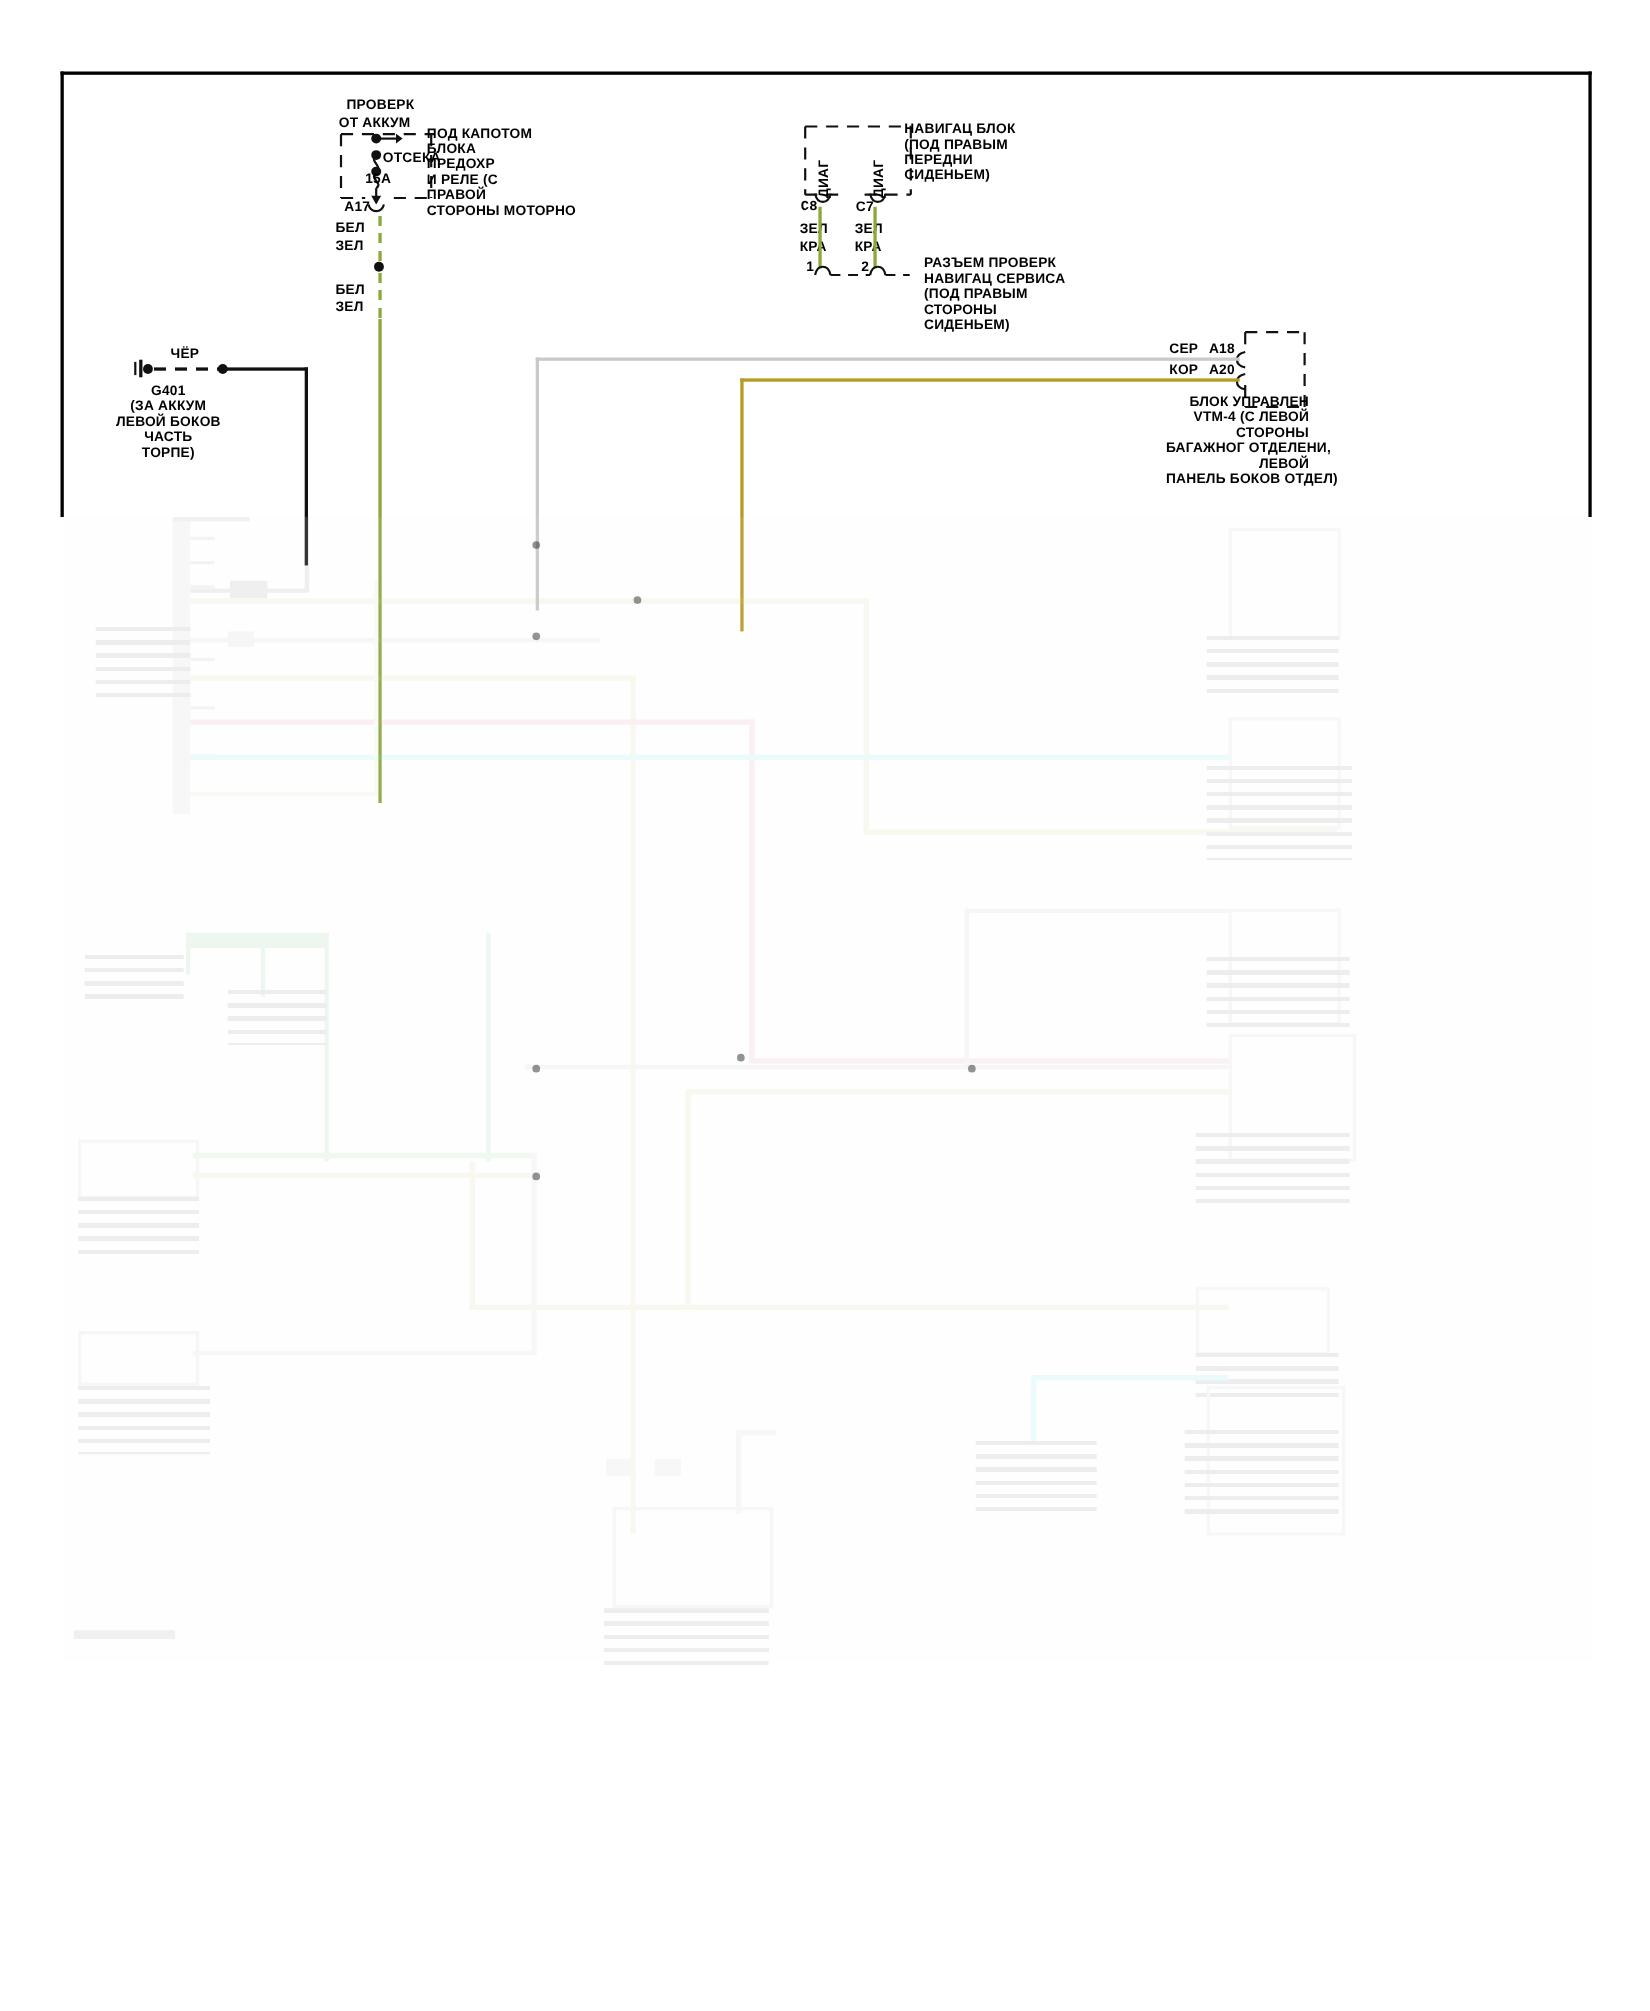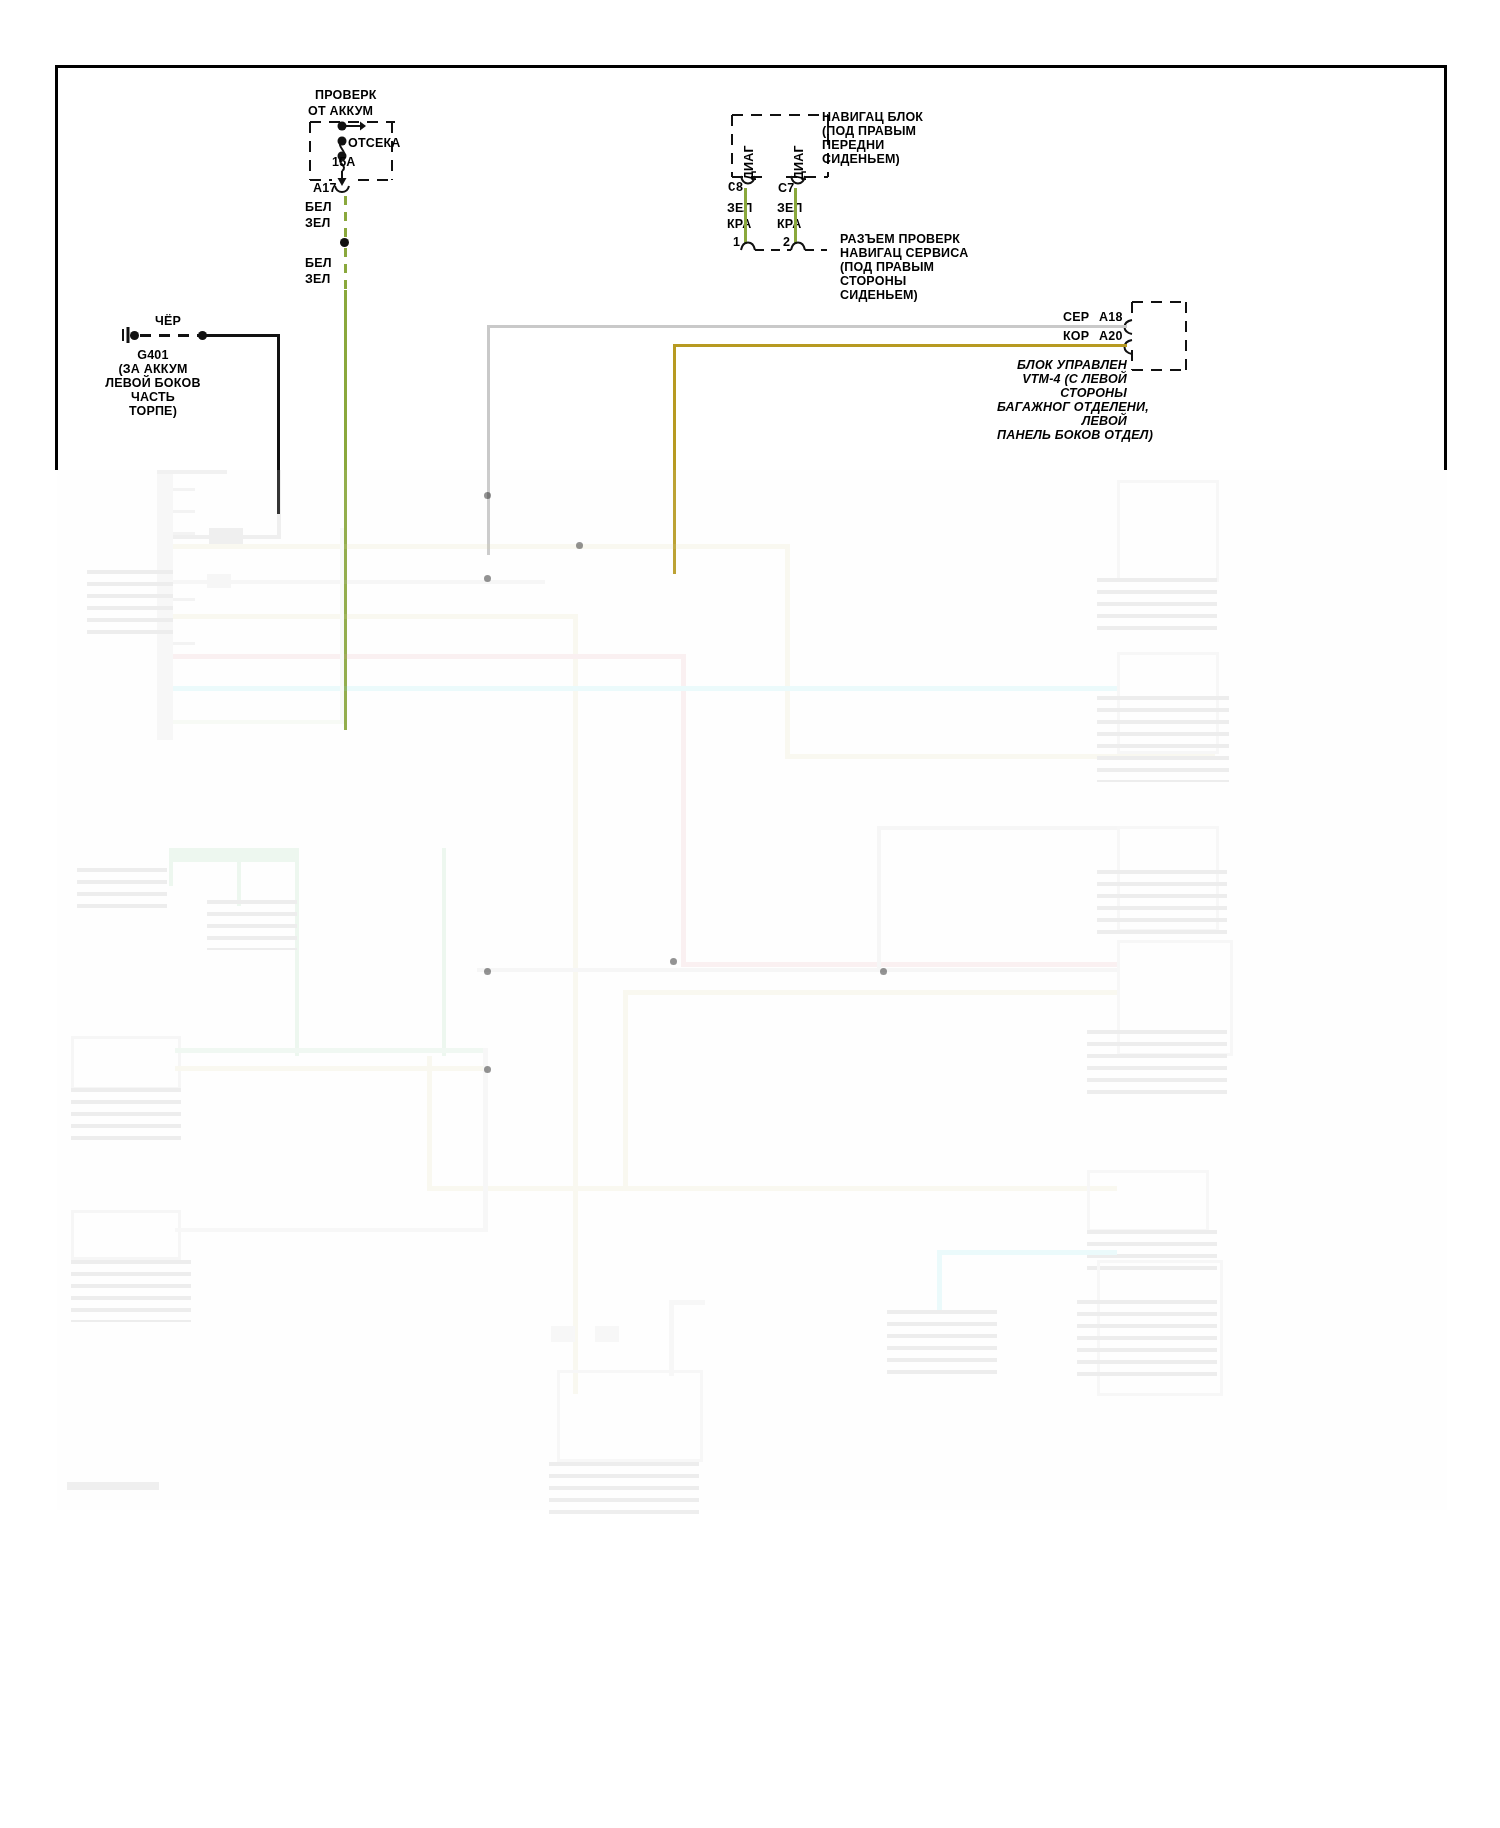--- a/index.html
+++ b/index.html
@@ -50,20 +50,28 @@
     <circle cx="16" cy="38" r="4.5" fill="#111"></circle>
     <path d="M16,53 L16,66" stroke="#111" stroke-width="2"></path>
     <path d="M11.5,60 L16,68 L20.5,60 Z" fill="#111"></path>
     <path d="M9,68 C 11,76 21,76 23,68" stroke="#111" stroke-width="2" fill="none"></path>
   </svg>
 
   <div class="abs txt b" style="left:348px;top:136px;">ОТСЕКА</div>
   <div class="abs txt b" style="left:332px;top:155px;">15A</div>
   <div class="abs txt b" style="left:313px;top:181px;">A17</div>
 
+  <div class="abs" style="left:388px;top:114px;">
+    <div class="txt b">ПОД КАПОТОМ</div>
+    <div class="txt b">БЛОКА</div>
+    <div class="txt b">ПРЕДОХР</div>
+    <div class="txt b">И РЕЛЕ (С</div>
+    <div class="txt b">ПРАВОЙ</div>
+    <div class="txt b">СТОРОНЫ МОТОРНО</div>
+  </div>
 
   <div class="abs txt b" style="left:305px;top:200px;">БЕЛ</div>
   <div class="abs txt b" style="left:305px;top:216px;">ЗЕЛ</div>
   <div class="abs txt b" style="left:305px;top:256px;">БЕЛ</div>
   <div class="abs txt b" style="left:305px;top:272px;">ЗЕЛ</div>
 
   <div class="abs ln" style="left:344px;top:196px;width:3px;height:46px;background:repeating-linear-gradient(#8aa83c 0 9px,transparent 9px 16px);"></div>
   <div class="abs dot" style="left:340px;top:238px;"></div>
   <div class="abs ln" style="left:344px;top:248px;width:3px;height:42px;background:repeating-linear-gradient(#8aa83c 0 9px,transparent 9px 16px);"></div>
   <div class="abs ln" style="left:344px;top:290px;width:3px;height:440px;background:#8aa83c;"></div>
@@ -154,21 +162,21 @@
   <div class="abs txt b" style="left:1099px;top:310px;">A18</div>
   <div class="abs txt b" style="left:1063px;top:329px;">КОР</div>
   <div class="abs txt b" style="left:1099px;top:329px;">A20</div>
 
   <div class="abs ln" style="left:487px;top:325px;width:640px;height:3px;background:#c9c9c9;"></div>
   <div class="abs ln" style="left:487px;top:325px;width:3px;height:230px;background:#c9c9c9;"></div>
 
   <div class="abs ln" style="left:673px;top:344px;width:454px;height:3px;background:#b79a21;"></div>
   <div class="abs ln" style="left:673px;top:344px;width:3px;height:230px;background:#b79a21;"></div>
 
-  <div class="abs" style="left:997px;top:358px;text-align:right;width:130px;font-style:italic;">
+  <div class="abs" style="left:1060px;top:358px;text-align:right;width:130px;">
     <div class="txt b">БЛОК УПРАВЛЕН</div>
     <div class="txt b">VTM-4 (С ЛЕВОЙ</div>
     <div class="txt b">СТОРОНЫ</div>
     <div class="txt b">БАГАЖНОГ ОТДЕЛЕНИ,</div>
     <div class="txt b">ЛЕВОЙ</div>
     <div class="txt b">ПАНЕЛЬ БОКОВ ОТДЕЛ)</div>
   </div>
 
   <div class="abs" id="faded2">
     <div class="abs" style="left:0;top:0;width:100%;height:100%;background:#f7f8f7;"></div>

